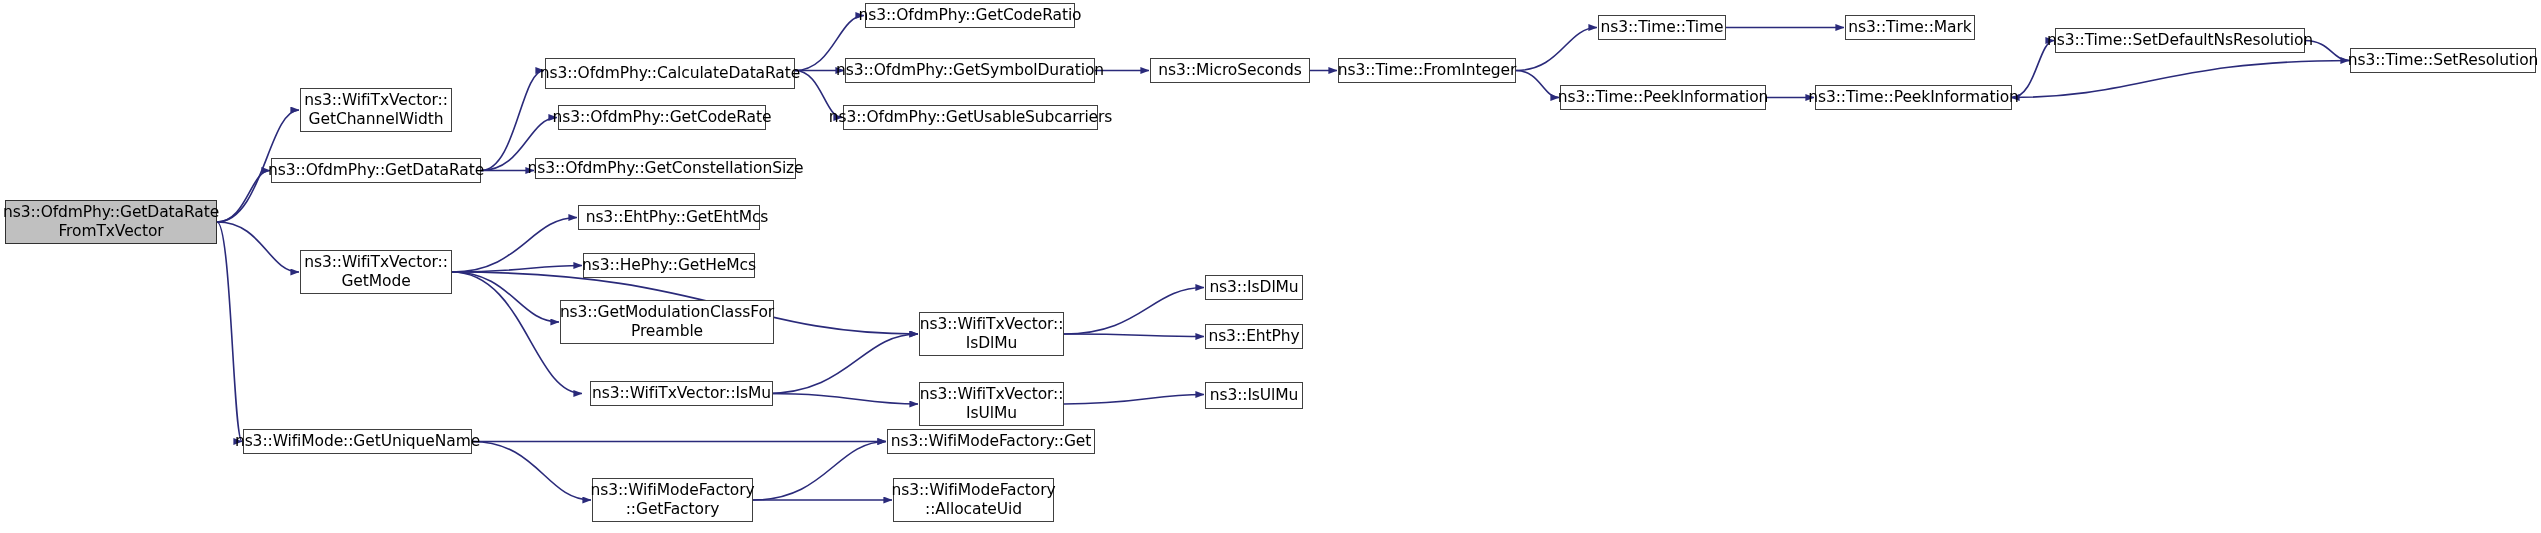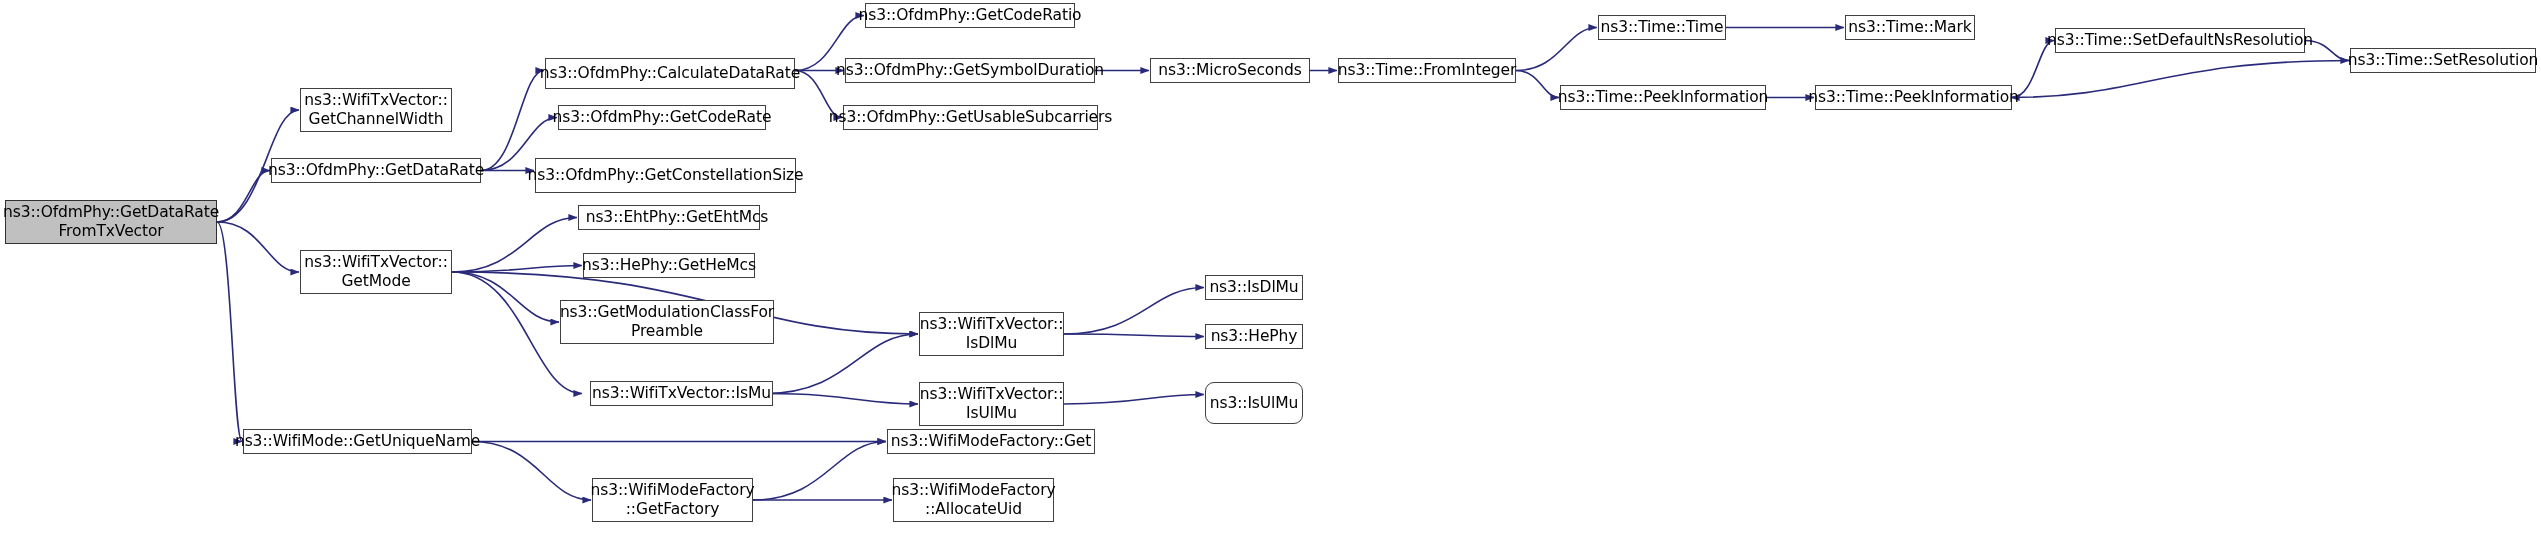--- a/index.html
+++ b/index.html
@@ -96,42 +96,42 @@
       <div class="gnode root" style="left: 5px; top: 200px; width: 212px; height: 44px;">ns3::OfdmPhy::GetDataRate
 FromTxVector</div>
       <div class="gnode" style="left: 300px; top: 88px; width: 152px; height: 44px;">ns3::WifiTxVector::
 GetChannelWidth</div>
       <div class="gnode" style="left: 271px; top: 158px; width: 210px; height: 25px;">ns3::OfdmPhy::GetDataRate</div>
       <div class="gnode" style="left: 300px; top: 250px; width: 152px; height: 44px;">ns3::WifiTxVector::
 GetMode</div>
       <div class="gnode" style="left: 243px; top: 429px; width: 229px; height: 25px;">ns3::WifiMode::GetUniqueName</div>
       <div class="gnode" style="left: 545px; top: 58px; width: 250px; height: 31px;">ns3::OfdmPhy::CalculateDataRate</div>
       <div class="gnode" style="left: 558px; top: 105px; width: 208px; height: 25px;">ns3::OfdmPhy::GetCodeRate</div>
-      <div class="gnode" style="left: 535px; top: 158px; width: 261px; height: 35px;">ns3::OfdmPhy::GetConstellationSize</div>
+      <div class="gnode" style="left: 535px; top: 158px; width: 261px; height: 21px;">ns3::OfdmPhy::GetConstellationSize</div>
       <div class="gnode" style="left: 578px; top: 205px; width: 182px; height: 25px; padding-left: 16px;">ns3::EhtPhy::GetEhtMcs</div>
       <div class="gnode" style="left: 583px; top: 253px; width: 172px; height: 25px;">ns3::HePhy::GetHeMcs</div>
       <div class="gnode" style="left: 560px; top: 300px; width: 214px; height: 44px;">ns3::GetModulationClassFor
 Preamble</div>
       <div class="gnode" style="left: 590px; top: 381px; width: 183px; height: 25px;">ns3::WifiTxVector::IsMu</div>
       <div class="gnode" style="left: 887px; top: 429px; width: 208px; height: 25px;">ns3::WifiModeFactory::Get</div>
       <div class="gnode" style="left: 592px; top: 478px; width: 161px; height: 44px;">ns3::WifiModeFactory
 ::GetFactory</div>
       <div class="gnode" style="left: 893px; top: 478px; width: 161px; height: 44px;">ns3::WifiModeFactory
 ::AllocateUid</div>
       <div class="gnode" style="left: 865px; top: 3px; width: 210px; height: 25px;">ns3::OfdmPhy::GetCodeRatio</div>
       <div class="gnode" style="left: 845px; top: 58px; width: 250px; height: 25px;">ns3::OfdmPhy::GetSymbolDuration</div>
       <div class="gnode" style="left: 843px; top: 105px; width: 255px; height: 25px;">ns3::OfdmPhy::GetUsableSubcarriers</div>
       <div class="gnode" style="left: 1150px; top: 58px; width: 160px; height: 25px; text-align: right;">ns3::MicroSeconds</div>
       <div class="gnode" style="left: 919px; top: 312px; width: 145px; height: 44px;">ns3::WifiTxVector::
 IsDlMu</div>
       <div class="gnode" style="left: 919px; top: 382px; width: 145px; height: 44px;">ns3::WifiTxVector::
 IsUlMu</div>
       <div class="gnode" style="left: 1205px; top: 275px; width: 98px; height: 25px;">ns3::IsDlMu</div>
-      <div class="gnode" style="left: 1205px; top: 324px; width: 98px; height: 25px;">ns3::HePhy</div>
-      <div class="gnode" style="left: 1205px; top: 382px; width: 98px; height: 42px; border-radius: 9px;">ns3::IsUlMu</div>
+      <div class="gnode" style="left: 1205px; top: 324px; width: 98px; height: 25px;">ns3::EhtPhy</div>
+      <div class="gnode" style="left: 1205px; top: 382px; width: 98px; height: 27px;">ns3::IsUlMu</div>
       <div class="gnode" style="left: 1338px; top: 58px; width: 178px; height: 25px;">ns3::Time::FromInteger</div>
       <div class="gnode" style="left: 1598px; top: 15px; width: 128px; height: 25px;">ns3::Time::Time</div>
       <div class="gnode" style="left: 1560px; top: 85px; width: 206px; height: 25px;">ns3::Time::PeekInformation</div>
       <div class="gnode" style="left: 1845px; top: 15px; width: 130px; height: 25px;">ns3::Time::Mark</div>
       <div class="gnode" style="left: 1815px; top: 85px; width: 197px; height: 25px;">ns3::Time::PeekInformation</div>
       <div class="gnode" style="left: 2055px; top: 28px; width: 250px; height: 25px;">ns3::Time::SetDefaultNsResolution</div>
       <div class="gnode" style="left: 2350px; top: 48px; width: 186px; height: 25px;">ns3::Time::SetResolution</div>
     </div>
 </div>
 

